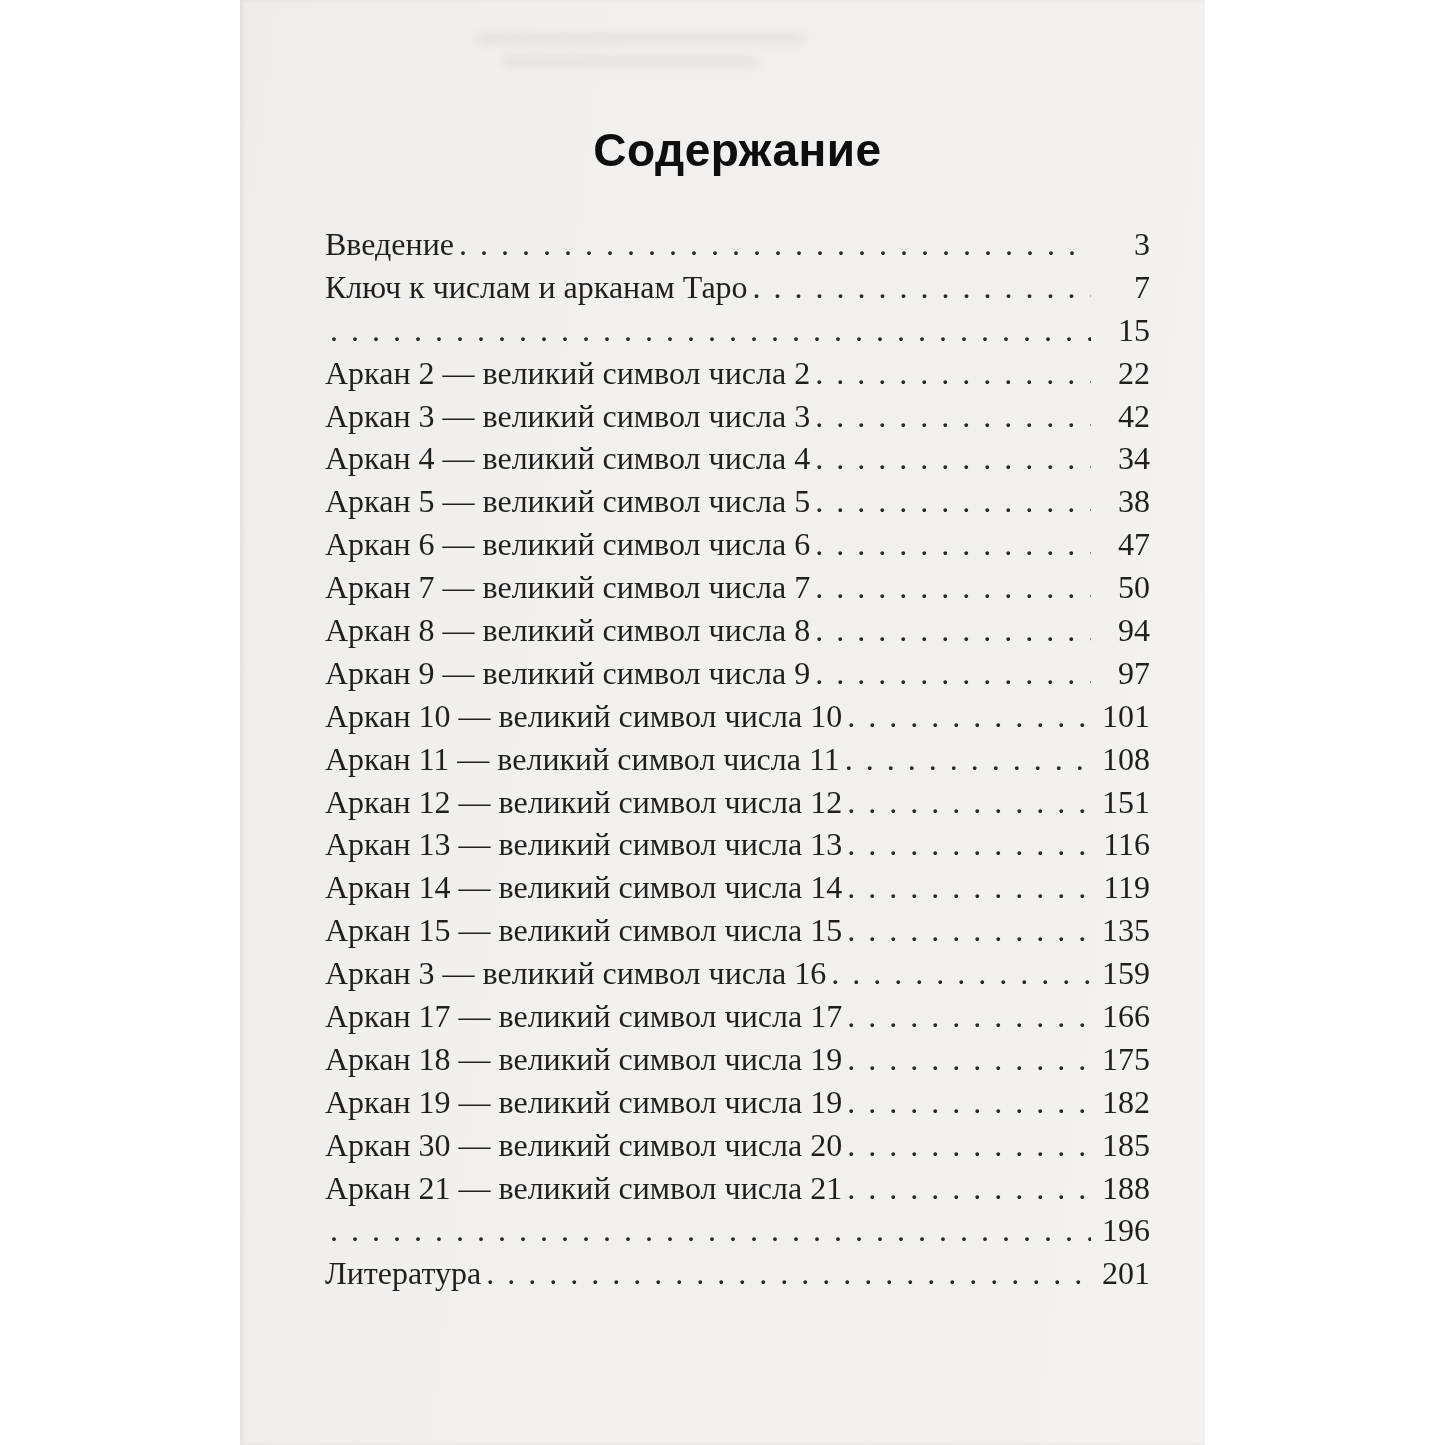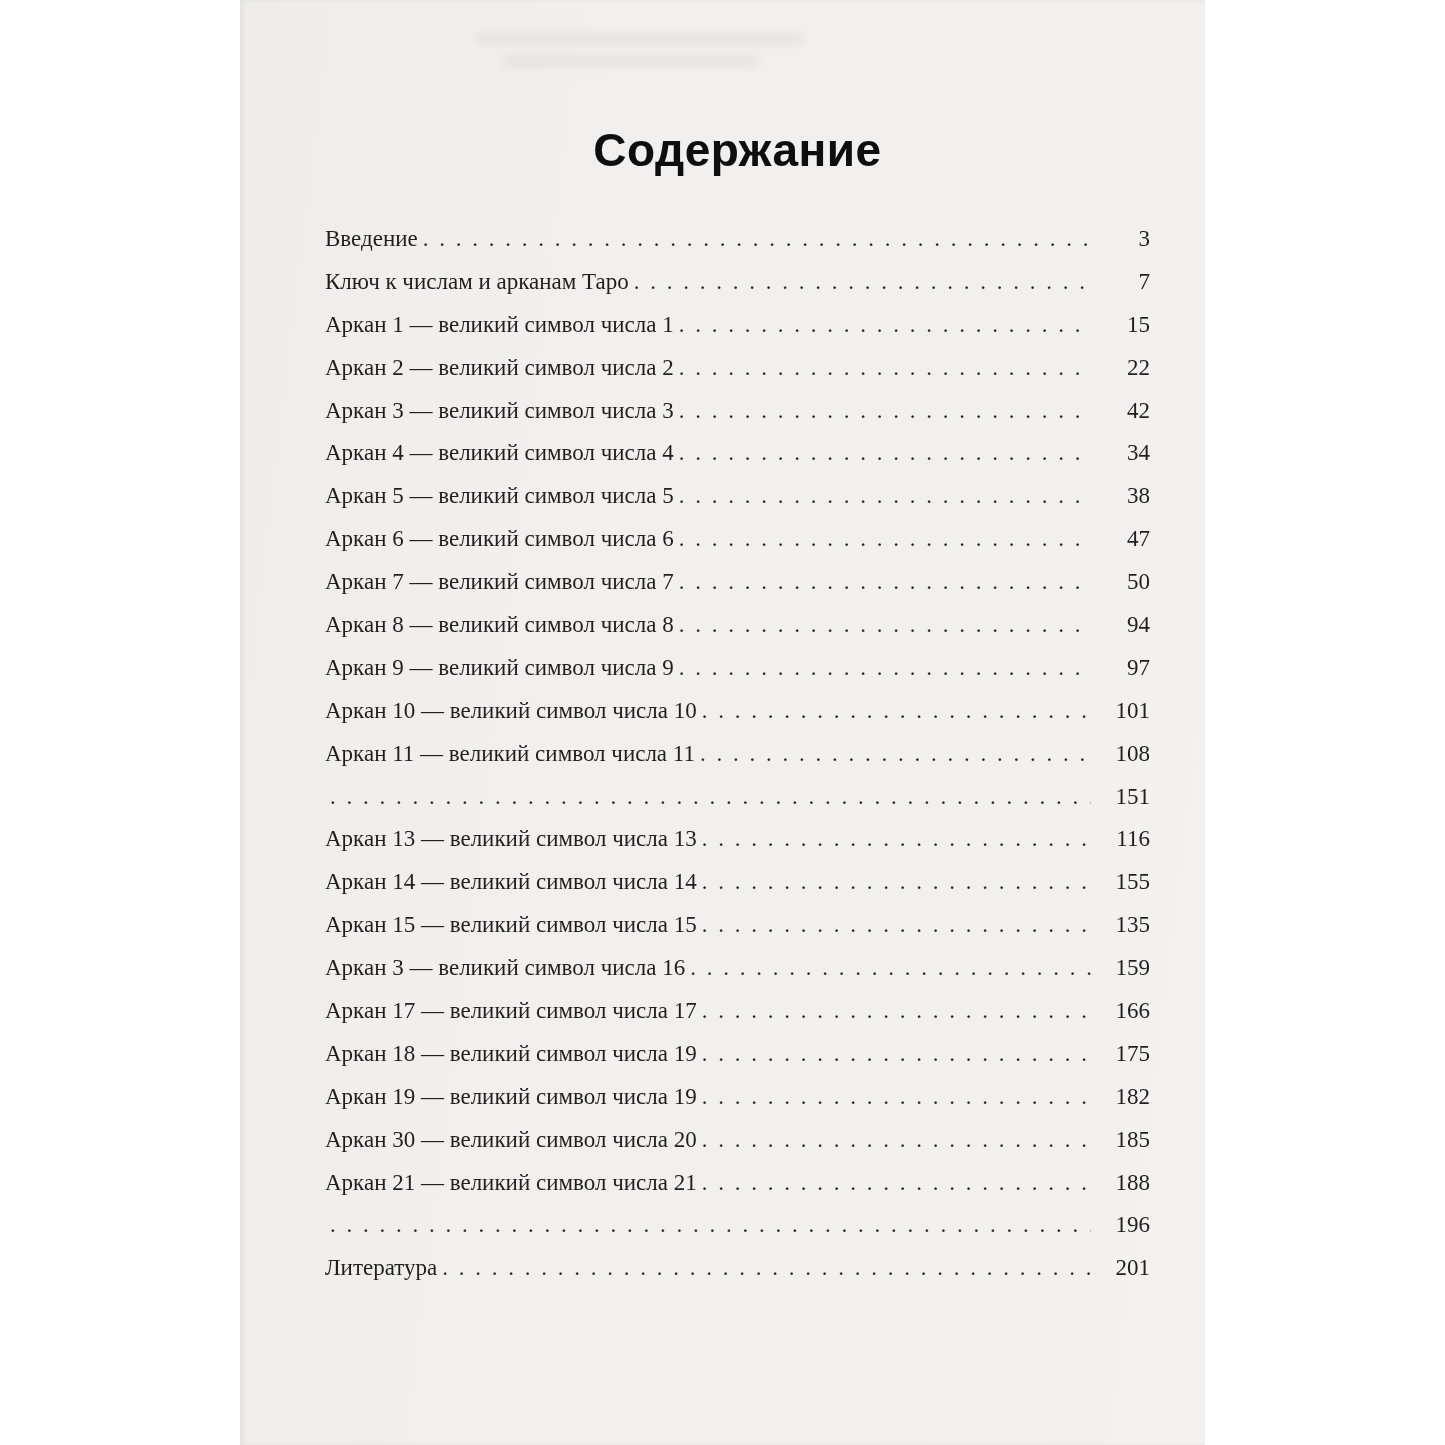--- a/index.html
+++ b/index.html
@@ -52,21 +52,21 @@
     text-align: center;
     font-family: "Liberation Sans", sans-serif;
     font-weight: 700;
     font-size: 46px;
     letter-spacing: 0.5px;
     color: #0f0e0e;
   }
   .toc {
     margin-top: 48px;
     font-family: "Liberation Serif", serif;
-    font-size: 23px;
+    font-size: 32px;
     color: #211f1e;
   }
   .row {
     display: flex;
     align-items: baseline;
     height: 42.9px;
   }
   .t { white-space: nowrap; }
   .leader {
     flex: 1;
@@ -102,21 +102,20 @@
           <span class="t">Введение</span>
             <span class="leader">. . . . . . . . . . . . . . . . . . . . . . . . . . . . . . . . . . . . . . . . . . . . . . . . . . . . . . . . . . . . . . . . . . . . . . </span>
             <span class="p">3</span>
         </div>
         <div class="row">
           <span class="t">Ключ к числам и арканам Таро</span>
             <span class="leader">. . . . . . . . . . . . . . . . . . . . . . . . . . . . . . . . . . . . . . . . . . . . . . . . . . . . . . . . . . . . . . . . . . . . . . </span>
             <span class="p">7</span>
         </div>
         <div class="row">
-          <span class="t">Аркан 1 — великий символ числа 1</span>
             <span class="leader">. . . . . . . . . . . . . . . . . . . . . . . . . . . . . . . . . . . . . . . . . . . . . . . . . . . . . . . . . . . . . . . . . . . . . . </span>
             <span class="p">15</span>
         </div>
         <div class="row">
           <span class="t">Аркан 2 — великий символ числа 2</span>
             <span class="leader">. . . . . . . . . . . . . . . . . . . . . . . . . . . . . . . . . . . . . . . . . . . . . . . . . . . . . . . . . . . . . . . . . . . . . . </span>
             <span class="p">22</span>
         </div>
         <div class="row">
           <span class="t">Аркан 3 — великий символ числа 3</span>
@@ -157,32 +156,33 @@
           <span class="t">Аркан 10 — великий символ числа 10</span>
             <span class="leader">. . . . . . . . . . . . . . . . . . . . . . . . . . . . . . . . . . . . . . . . . . . . . . . . . . . . . . . . . . . . . . . . . . . . . . </span>
             <span class="p">101</span>
         </div>
         <div class="row">
           <span class="t">Аркан 11 — великий символ числа 11</span>
             <span class="leader">. . . . . . . . . . . . . . . . . . . . . . . . . . . . . . . . . . . . . . . . . . . . . . . . . . . . . . . . . . . . . . . . . . . . . . </span>
             <span class="p">108</span>
         </div>
         <div class="row">
+          <span class="t">Аркан 12 — великий символ числа 12</span>
             <span class="leader">. . . . . . . . . . . . . . . . . . . . . . . . . . . . . . . . . . . . . . . . . . . . . . . . . . . . . . . . . . . . . . . . . . . . . . </span>
             <span class="p">151</span>
         </div>
         <div class="row">
           <span class="t">Аркан 13 — великий символ числа 13</span>
             <span class="leader">. . . . . . . . . . . . . . . . . . . . . . . . . . . . . . . . . . . . . . . . . . . . . . . . . . . . . . . . . . . . . . . . . . . . . . </span>
             <span class="p">116</span>
         </div>
         <div class="row">
           <span class="t">Аркан 14 — великий символ числа 14</span>
             <span class="leader">. . . . . . . . . . . . . . . . . . . . . . . . . . . . . . . . . . . . . . . . . . . . . . . . . . . . . . . . . . . . . . . . . . . . . . </span>
-            <span class="p">155</span>
+            <span class="p">119</span>
         </div>
         <div class="row">
           <span class="t">Аркан 15 — великий символ числа 15</span>
             <span class="leader">. . . . . . . . . . . . . . . . . . . . . . . . . . . . . . . . . . . . . . . . . . . . . . . . . . . . . . . . . . . . . . . . . . . . . . </span>
             <span class="p">135</span>
         </div>
         <div class="row">
           <span class="t">Аркан 3 — великий символ числа 16</span>
             <span class="leader">. . . . . . . . . . . . . . . . . . . . . . . . . . . . . . . . . . . . . . . . . . . . . . . . . . . . . . . . . . . . . . . . . . . . . . </span>
             <span class="p">159</span>

